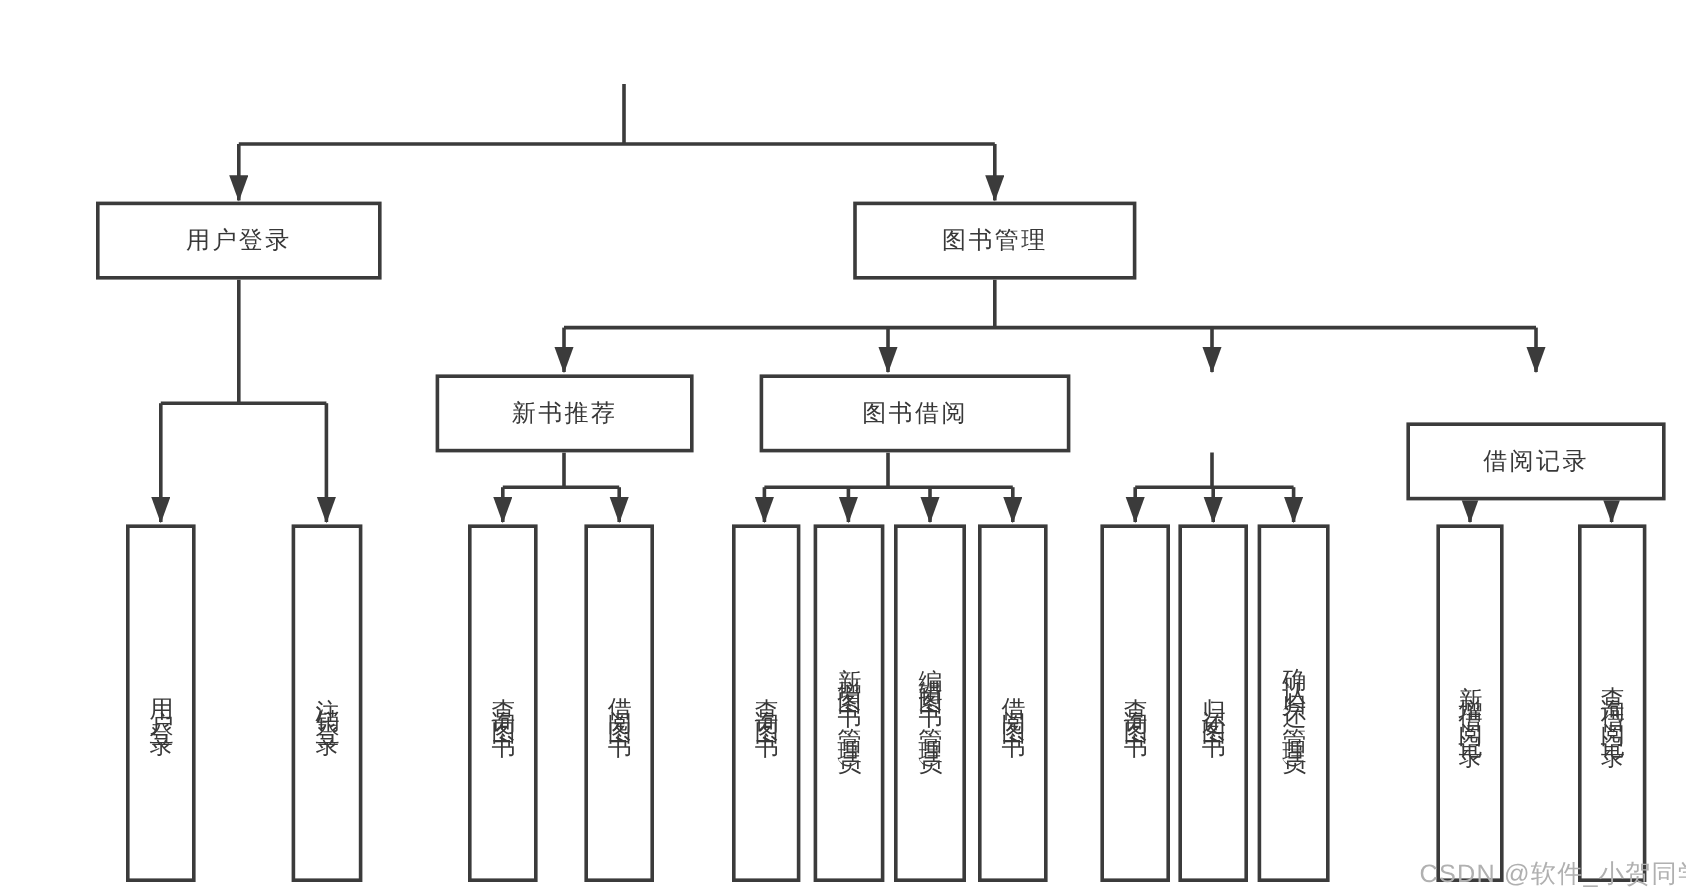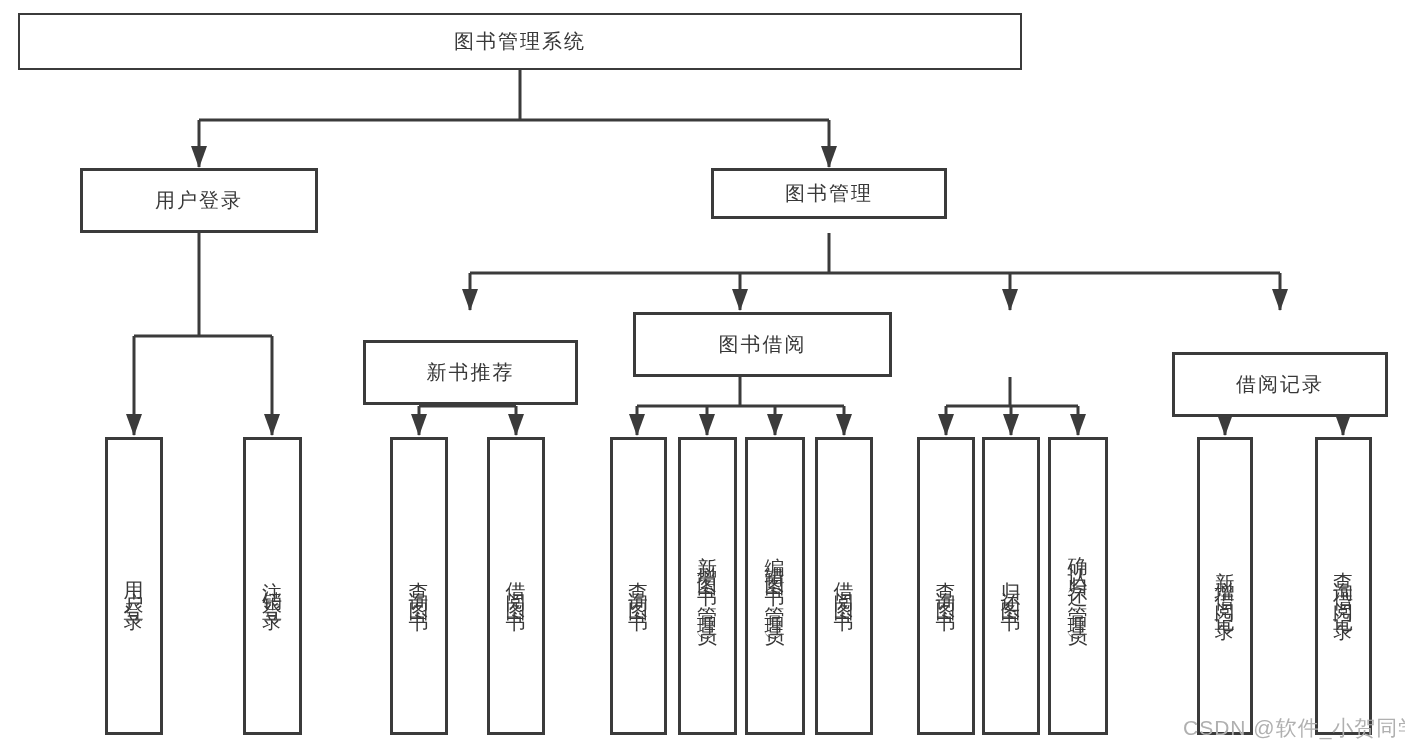--- a/index.html
+++ b/index.html
@@ -105,32 +105,29 @@
     <line class="cline" x1="707" y1="406" x2="707" y2="435" marker-end="url(#arw)"></line>
     <line class="cline" x1="775" y1="406" x2="775" y2="435" marker-end="url(#arw)"></line>
     <line class="cline" x1="844" y1="406" x2="844" y2="435" marker-end="url(#arw)"></line>
     <line class="cline" x1="946" y1="406" x2="946" y2="435" marker-end="url(#arw)"></line>
     <line class="cline" x1="1011" y1="406" x2="1011" y2="435" marker-end="url(#arw)"></line>
     <line class="cline" x1="1078" y1="406" x2="1078" y2="435" marker-end="url(#arw)"></line>
     <line class="cline" x1="1225" y1="406" x2="1225" y2="435" marker-end="url(#arw)"></line>
     <line class="cline" x1="1343" y1="406" x2="1343" y2="435" marker-end="url(#arw)"></line>
   </svg>
 
-  <div class="box" style="left:18px;top:13px;width:1004px;height:57px;border-width:2px;">
-    <span class="hlabel">图书管理系统</span>
-  </div>
 
   <div class="box" style="left:80px;top:168px;width:238px;height:65px;">
     <span class="hlabel">用户登录</span>
   </div>
-  <div class="box" style="left:711px;top:168px;width:236px;height:51px;">
+  <div class="box" style="left:711px;top:168px;width:236px;height:65px;">
     <span class="hlabel">图书管理</span>
   </div>
 
-  <div class="box" style="left:363px;top:312px;width:215px;height:65px;margin-top:28px;">
+  <div class="box" style="left:363px;top:312px;width:215px;height:65px;">
     <span class="hlabel">新书推荐</span>
   </div>
   <div class="box" style="left:633px;top:312px;width:259px;height:65px;">
     <span class="hlabel">图书借阅</span>
   </div>
   <div class="box" style="left:1172px;top:312px;width:216px;height:65px;margin-top:40px;">
     <span class="hlabel">借阅记录</span>
   </div>
 
   <div class="box" style="left:105px;top:437px;width:58px;height:298px;">

